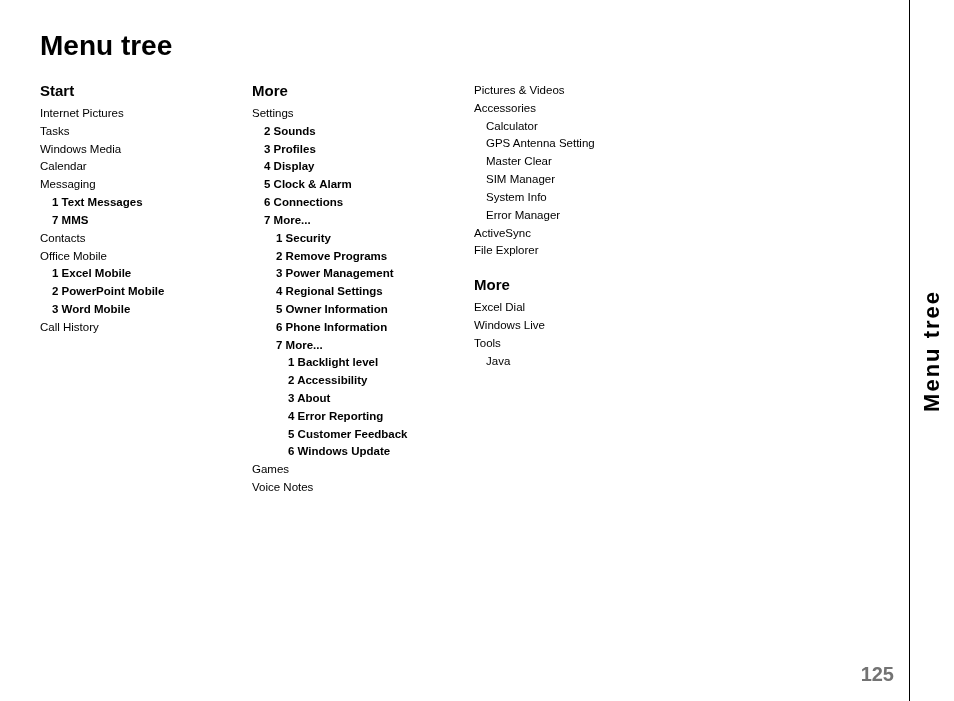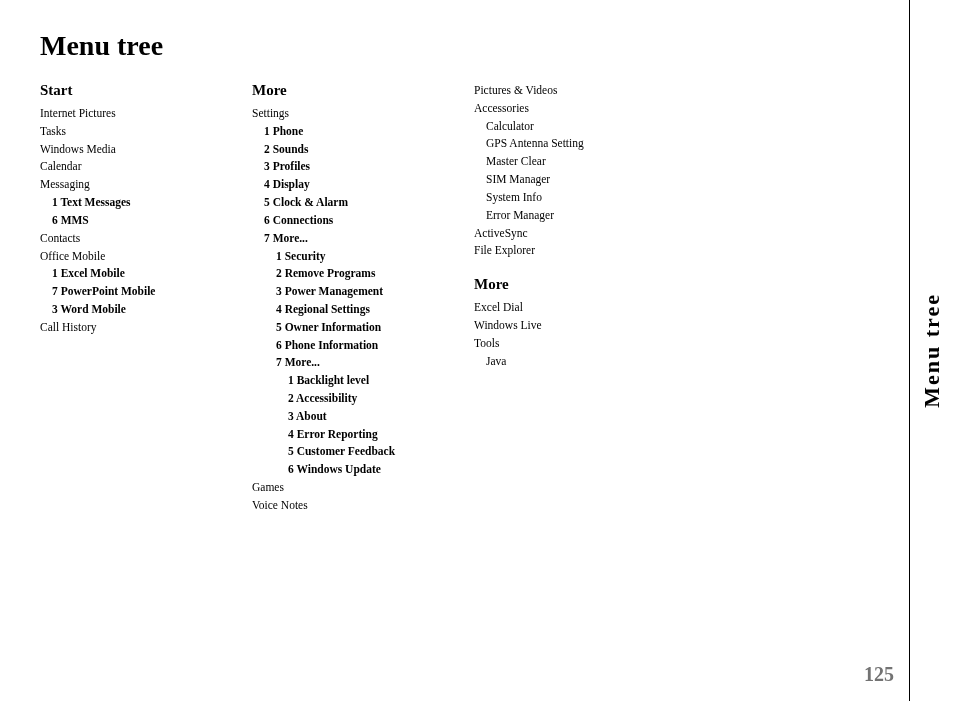--- a/index.html
+++ b/index.html
@@ -10,21 +10,20 @@
       height: 701px;
       overflow: hidden;
       position: relative;
     }
 
     .page {
       width: 954px;
       height: 701px;
       padding: 30px 18px 20px 40px;
       position: relative;
-      font-family: Liberation Serif, serif;
     }
 
     .page-title {
       font-size: 28px;
       font-weight: bold;
       margin-bottom: 20px;
       color: #000;
     }
 
     .content-area {
@@ -113,35 +112,34 @@
 
     <div class="column" style="min-width:200px; max-width:200px;">
       <div class="column-section-title">Start</div>
       <div id="col1-items">
           <div class="menu-item">Internet Pictures</div>
           <div class="menu-item">Tasks</div>
           <div class="menu-item">Windows Media</div>
           <div class="menu-item">Calendar</div>
           <div class="menu-item">Messaging</div>
           <div class="menu-item bold indent1">1  Text Messages</div>
-          <div class="menu-item bold indent1">6  MMS</div>
+          <div class="menu-item bold indent1">7  MMS</div>
           <div class="menu-item">Contacts</div>
           <div class="menu-item">Office Mobile</div>
           <div class="menu-item bold indent1">1  Excel Mobile</div>
-          <div class="menu-item bold indent1">7  PowerPoint Mobile</div>
+          <div class="menu-item bold indent1">2  PowerPoint Mobile</div>
           <div class="menu-item bold indent1">3  Word Mobile</div>
           <div class="menu-item">Call History</div>
         </div>
     </div>
 
     <div class="column" style="min-width:210px; max-width:210px;">
       <div class="column-section-title">More</div>
       <div id="col2-items">
           <div class="menu-item">Settings</div>
-          <div class="menu-item bold indent1">1  Phone</div>
           <div class="menu-item bold indent1">2  Sounds</div>
           <div class="menu-item bold indent1">3  Profiles</div>
           <div class="menu-item bold indent1">4  Display</div>
           <div class="menu-item bold indent1">5  Clock &amp; Alarm</div>
           <div class="menu-item bold indent1">6  Connections</div>
           <div class="menu-item bold indent1">7  More...</div>
           <div class="menu-item bold indent2">1  Security</div>
           <div class="menu-item bold indent2">2  Remove Programs</div>
           <div class="menu-item bold indent2">3  Power Management</div>
           <div class="menu-item bold indent2">4  Regional Settings</div>

